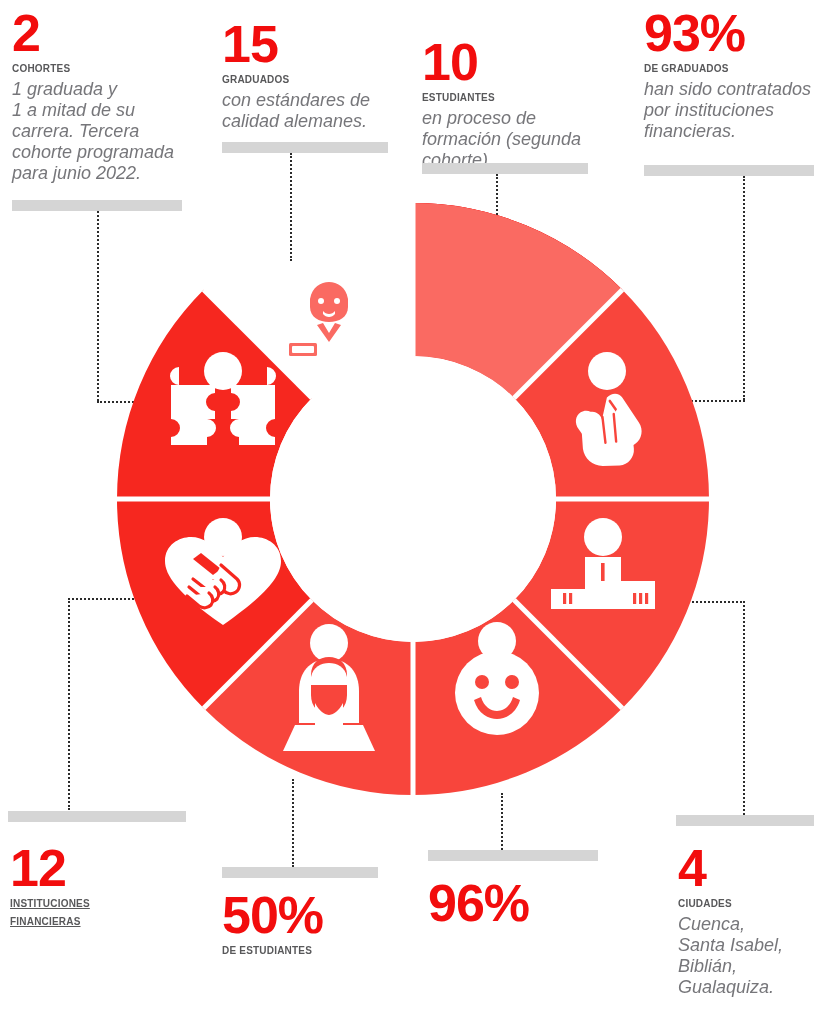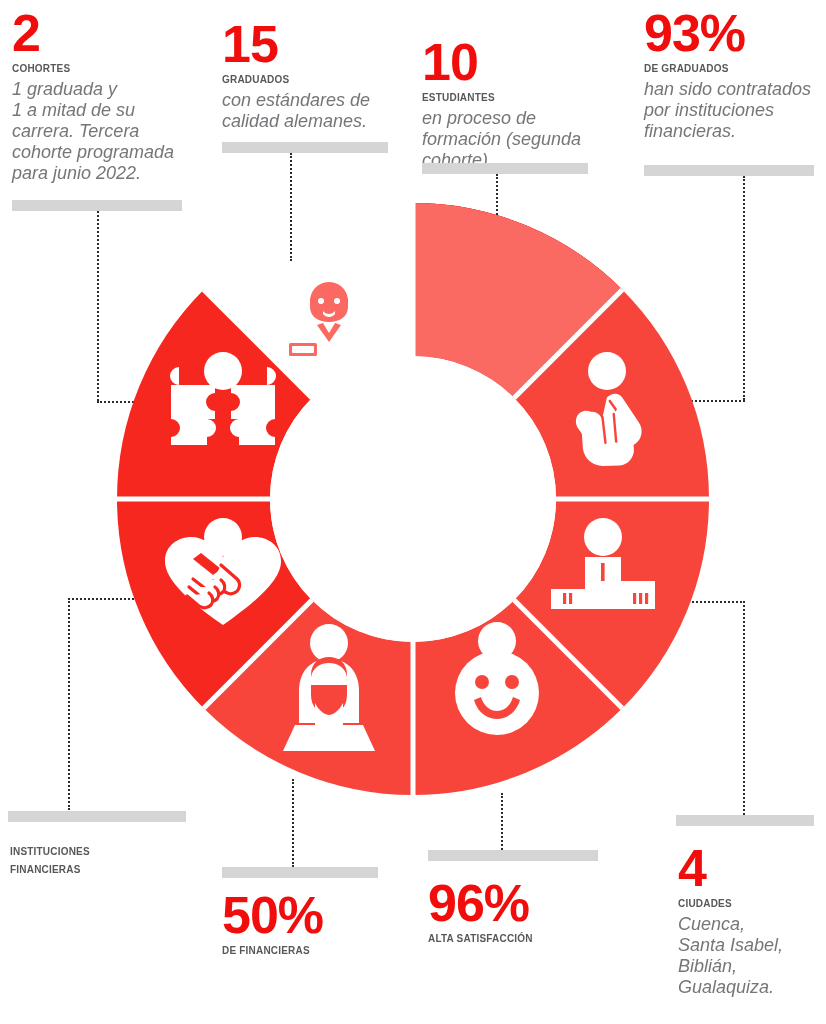--- a/index.html
+++ b/index.html
@@ -89,34 +89,34 @@
     <span class="num">93%</span>
     <span class="head">DE GRADUADOS</span>
     <span class="body">han sido contratados
 por instituciones
 financieras.</span>
   </div>
   <div class="bar" style="left:644px;top:165px;width:170px;"></div>
 
   <div class="bar" style="left:8px;top:811px;width:178px;"></div>
   <div class="stat" style="left:10px;top:843px;width:182px;">
-    <span class="head" style="white-space:pre-line;">INSTITUCIONES
+    <span class="num">12</span>
+    <span class="head" style="white-space:pre-line;text-decoration:underline;">INSTITUCIONES
 FINANCIERAS</span>
   </div>
 
   <div class="bar" style="left:222px;top:867px;width:156px;"></div>
   <div class="stat" style="left:222px;top:890px;width:180px;">
     <span class="num">50%</span>
-    <span class="head">DE FINANCIERAS</span>
+    <span class="head">DE ESTUDIANTES</span>
   </div>
 
   <div class="bar" style="left:428px;top:850px;width:170px;"></div>
   <div class="stat" style="left:428px;top:878px;width:200px;">
     <span class="num">96%</span>
-    <span class="head">ALTA SATISFACCIÓN</span>
   </div>
 
   <div class="bar" style="left:676px;top:815px;width:138px;"></div>
   <div class="stat" style="left:678px;top:843px;width:148px;">
     <span class="num">4</span>
     <span class="head">CIUDADES</span>
     <span class="body">Cuenca,
 Santa Isabel,
 Biblián,
 Gualaquiza.</span>

